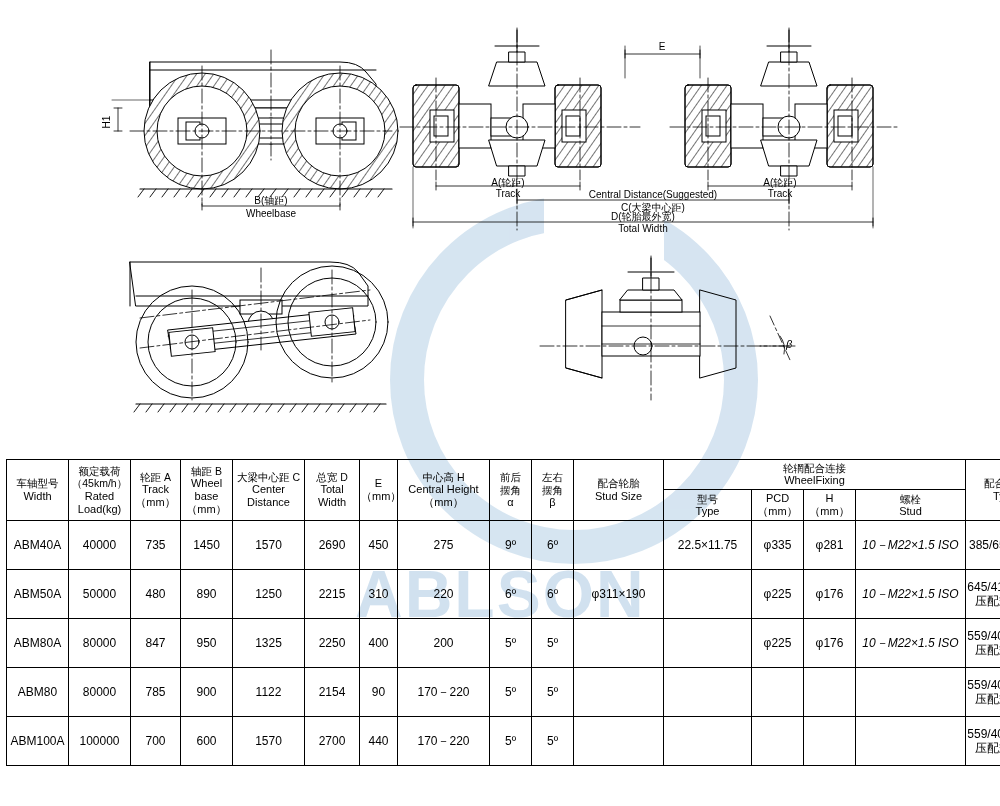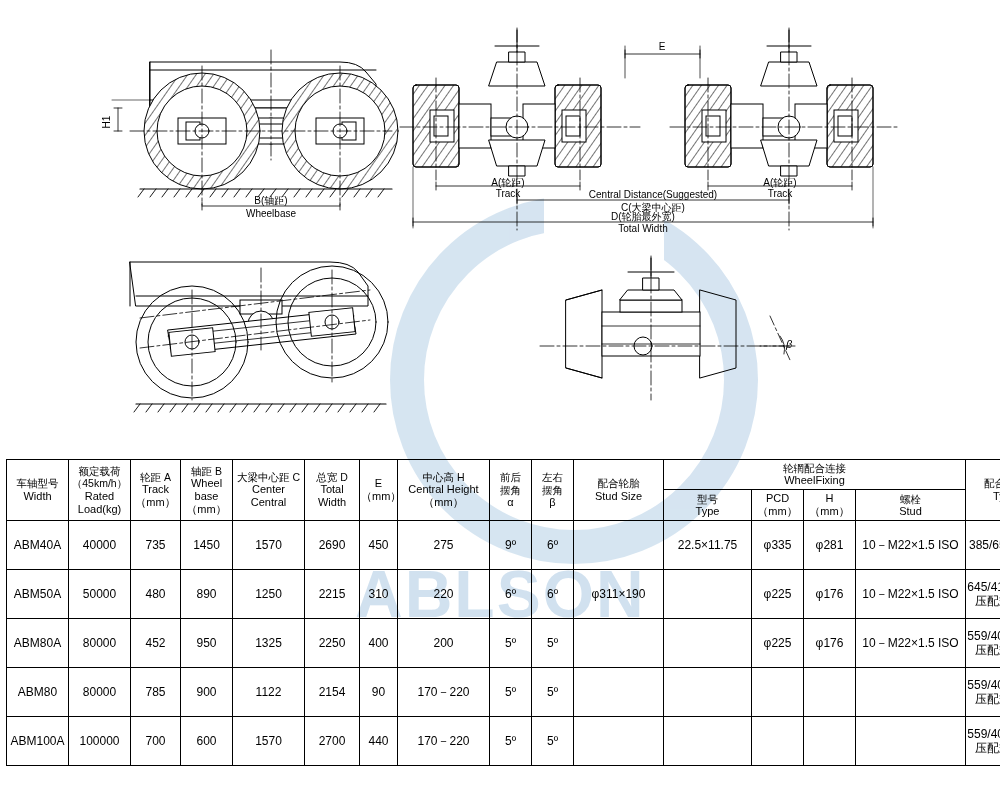--- a/index.html
+++ b/index.html
@@ -87,21 +87,21 @@
   }
   table.spec th {
     font-weight: normal;
     height: 22px;
   }
   table.spec td {
     height: 44px;
     font-size: 12px;
   }
   .hdr-main { font-size: 10.5px; }
-  .small { font-size: 10px; }
+  .small { font-size: 10px; font-style: italic; }
   .cn { font-size: 10.5px; }
   td.model { font-size: 13px; }
   .two-line { display: block; }
   .tire-cell { font-size: 10.5px; line-height: 1.25; }
 </style>
 </head>
 <body>
 
 <div class="page">
 
@@ -407,21 +407,21 @@
           </th>
           <th rowspan="2" class="hdr-main">
             <span class="cn two-line">轴距 B</span>
             <span class="two-line">Wheel</span>
             <span class="two-line">base</span>
             <span class="two-line">（mm）</span>
           </th>
           <th rowspan="2" class="hdr-main">
             <span class="cn two-line">大梁中心距 C</span>
             <span class="two-line">Center</span>
-            <span class="two-line">Central</span>
+            <span class="two-line">Distance</span>
           </th>
           <th rowspan="2" class="hdr-main">
             <span class="cn two-line">总宽 D</span>
             <span class="two-line">Total</span>
             <span class="two-line">Width</span>
           </th>
           <th rowspan="2" class="hdr-main">
             <span class="two-line">E</span>
             <span class="two-line">（mm）</span>
           </th>
@@ -511,21 +511,21 @@
           <td>φ176</td>
           <td class="small">10－M22×1.5 ISO</td>
           <td class="tire-cell">
             <span class="two-line">645/410－300</span>
             <span class="two-line">压配式实心</span>
           </td>
         </tr>
         <tr>
           <td class="model">ABM80A</td>
           <td>80000</td>
-          <td>452</td>
+          <td>847</td>
           <td>950</td>
           <td>1325</td>
           <td>2250</td>
           <td>400</td>
           <td>200</td>
           <td>5º</td>
           <td>5º</td>
           <td></td>
           <td></td>
           <td>φ225</td>

